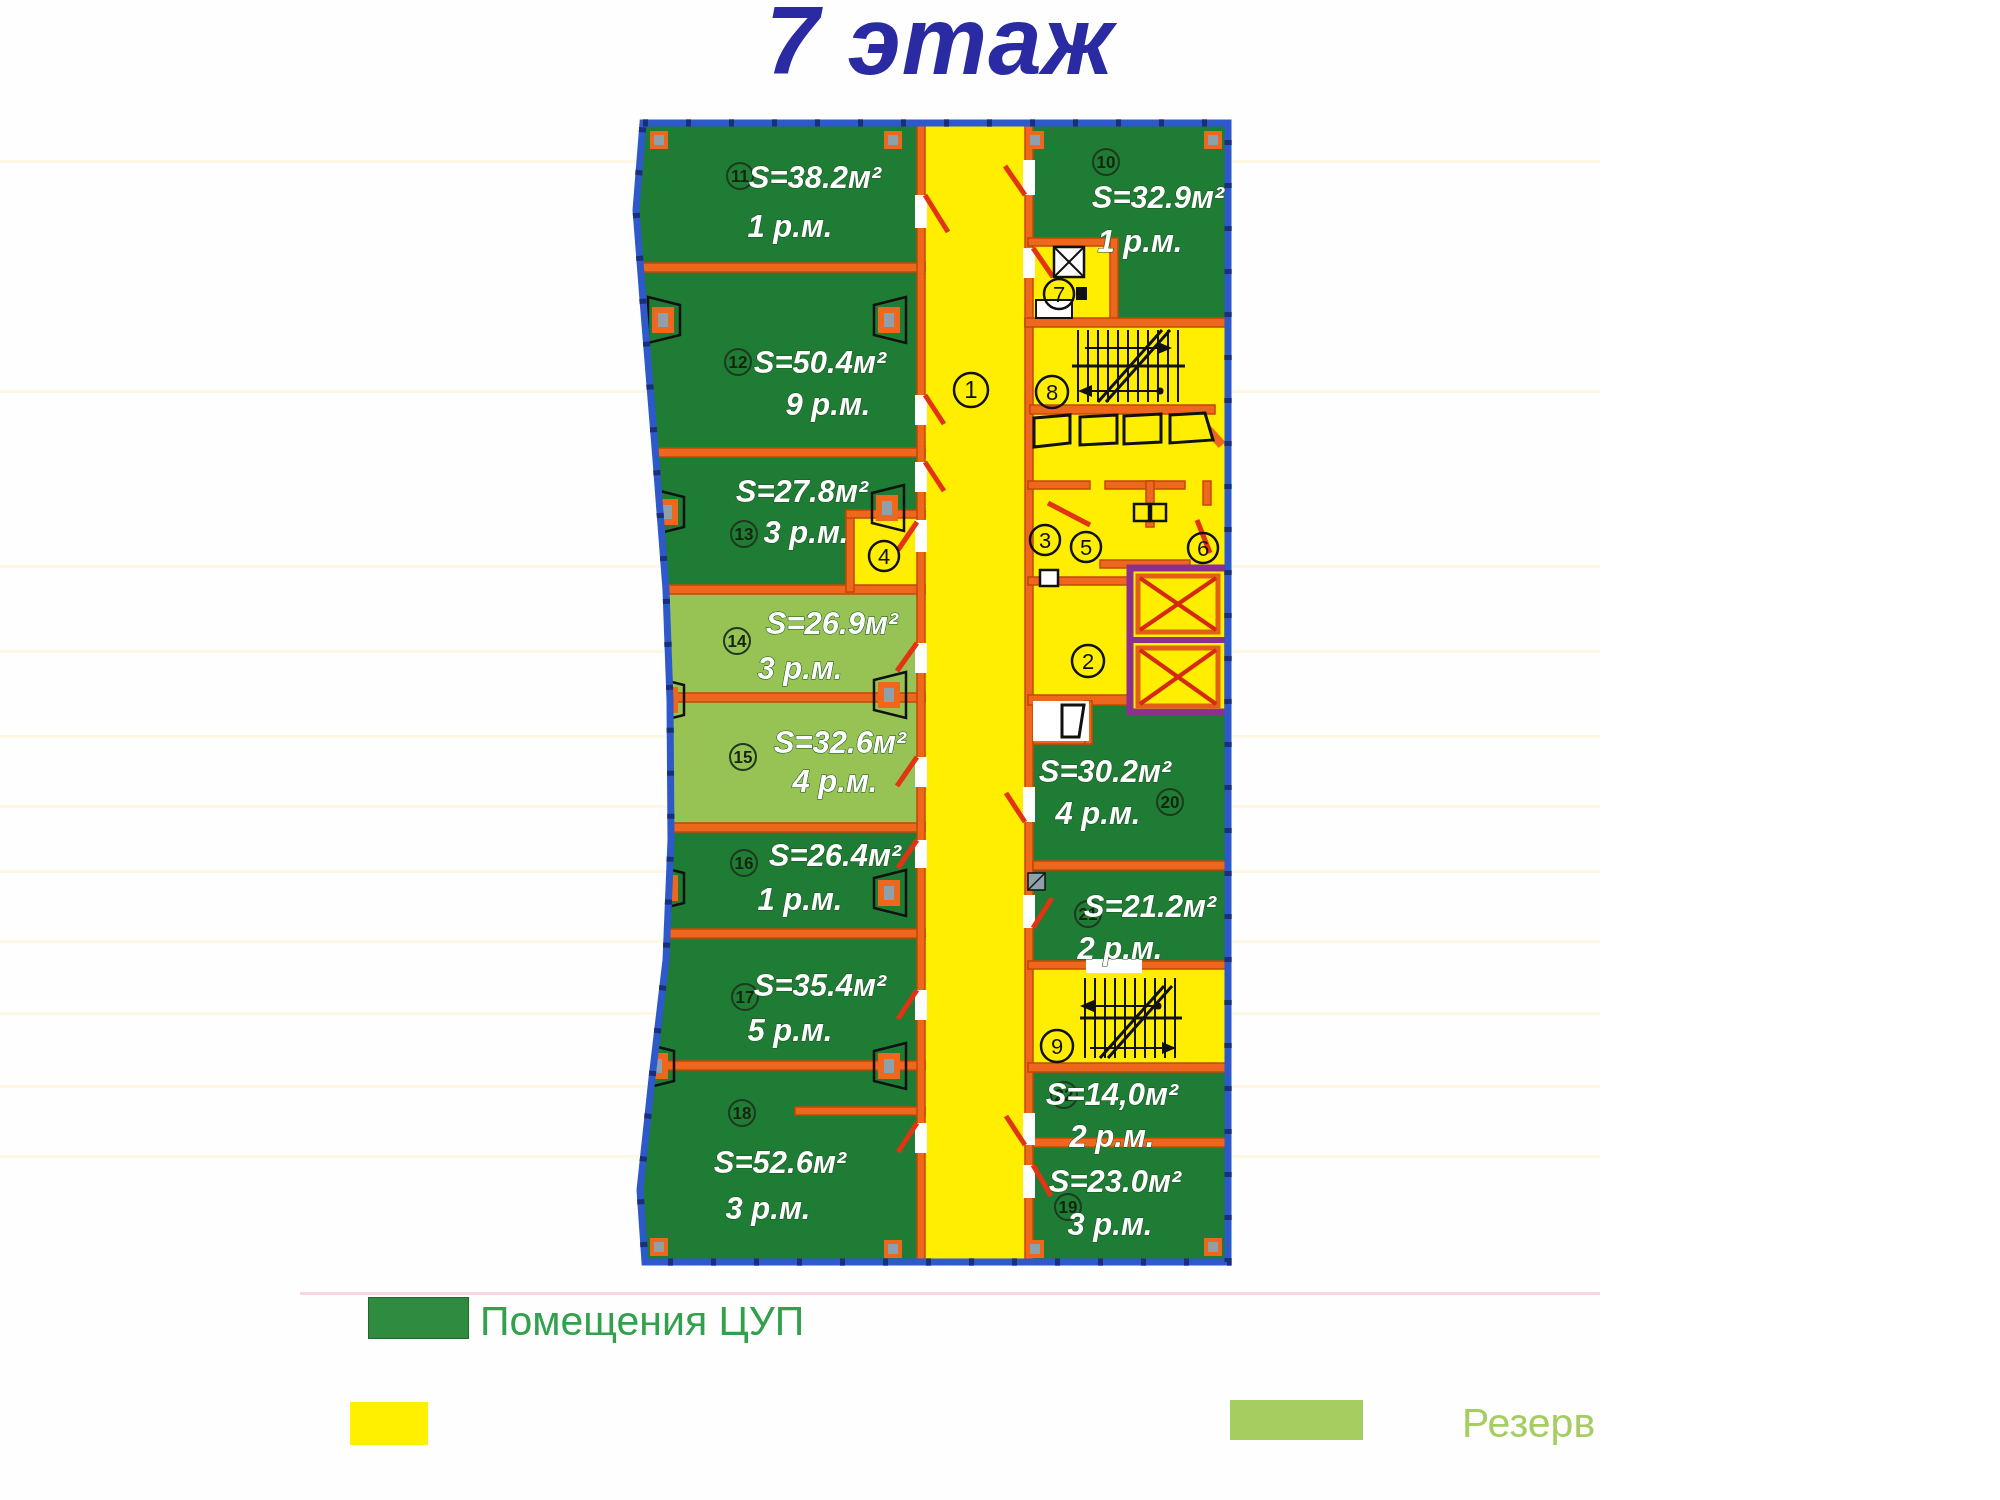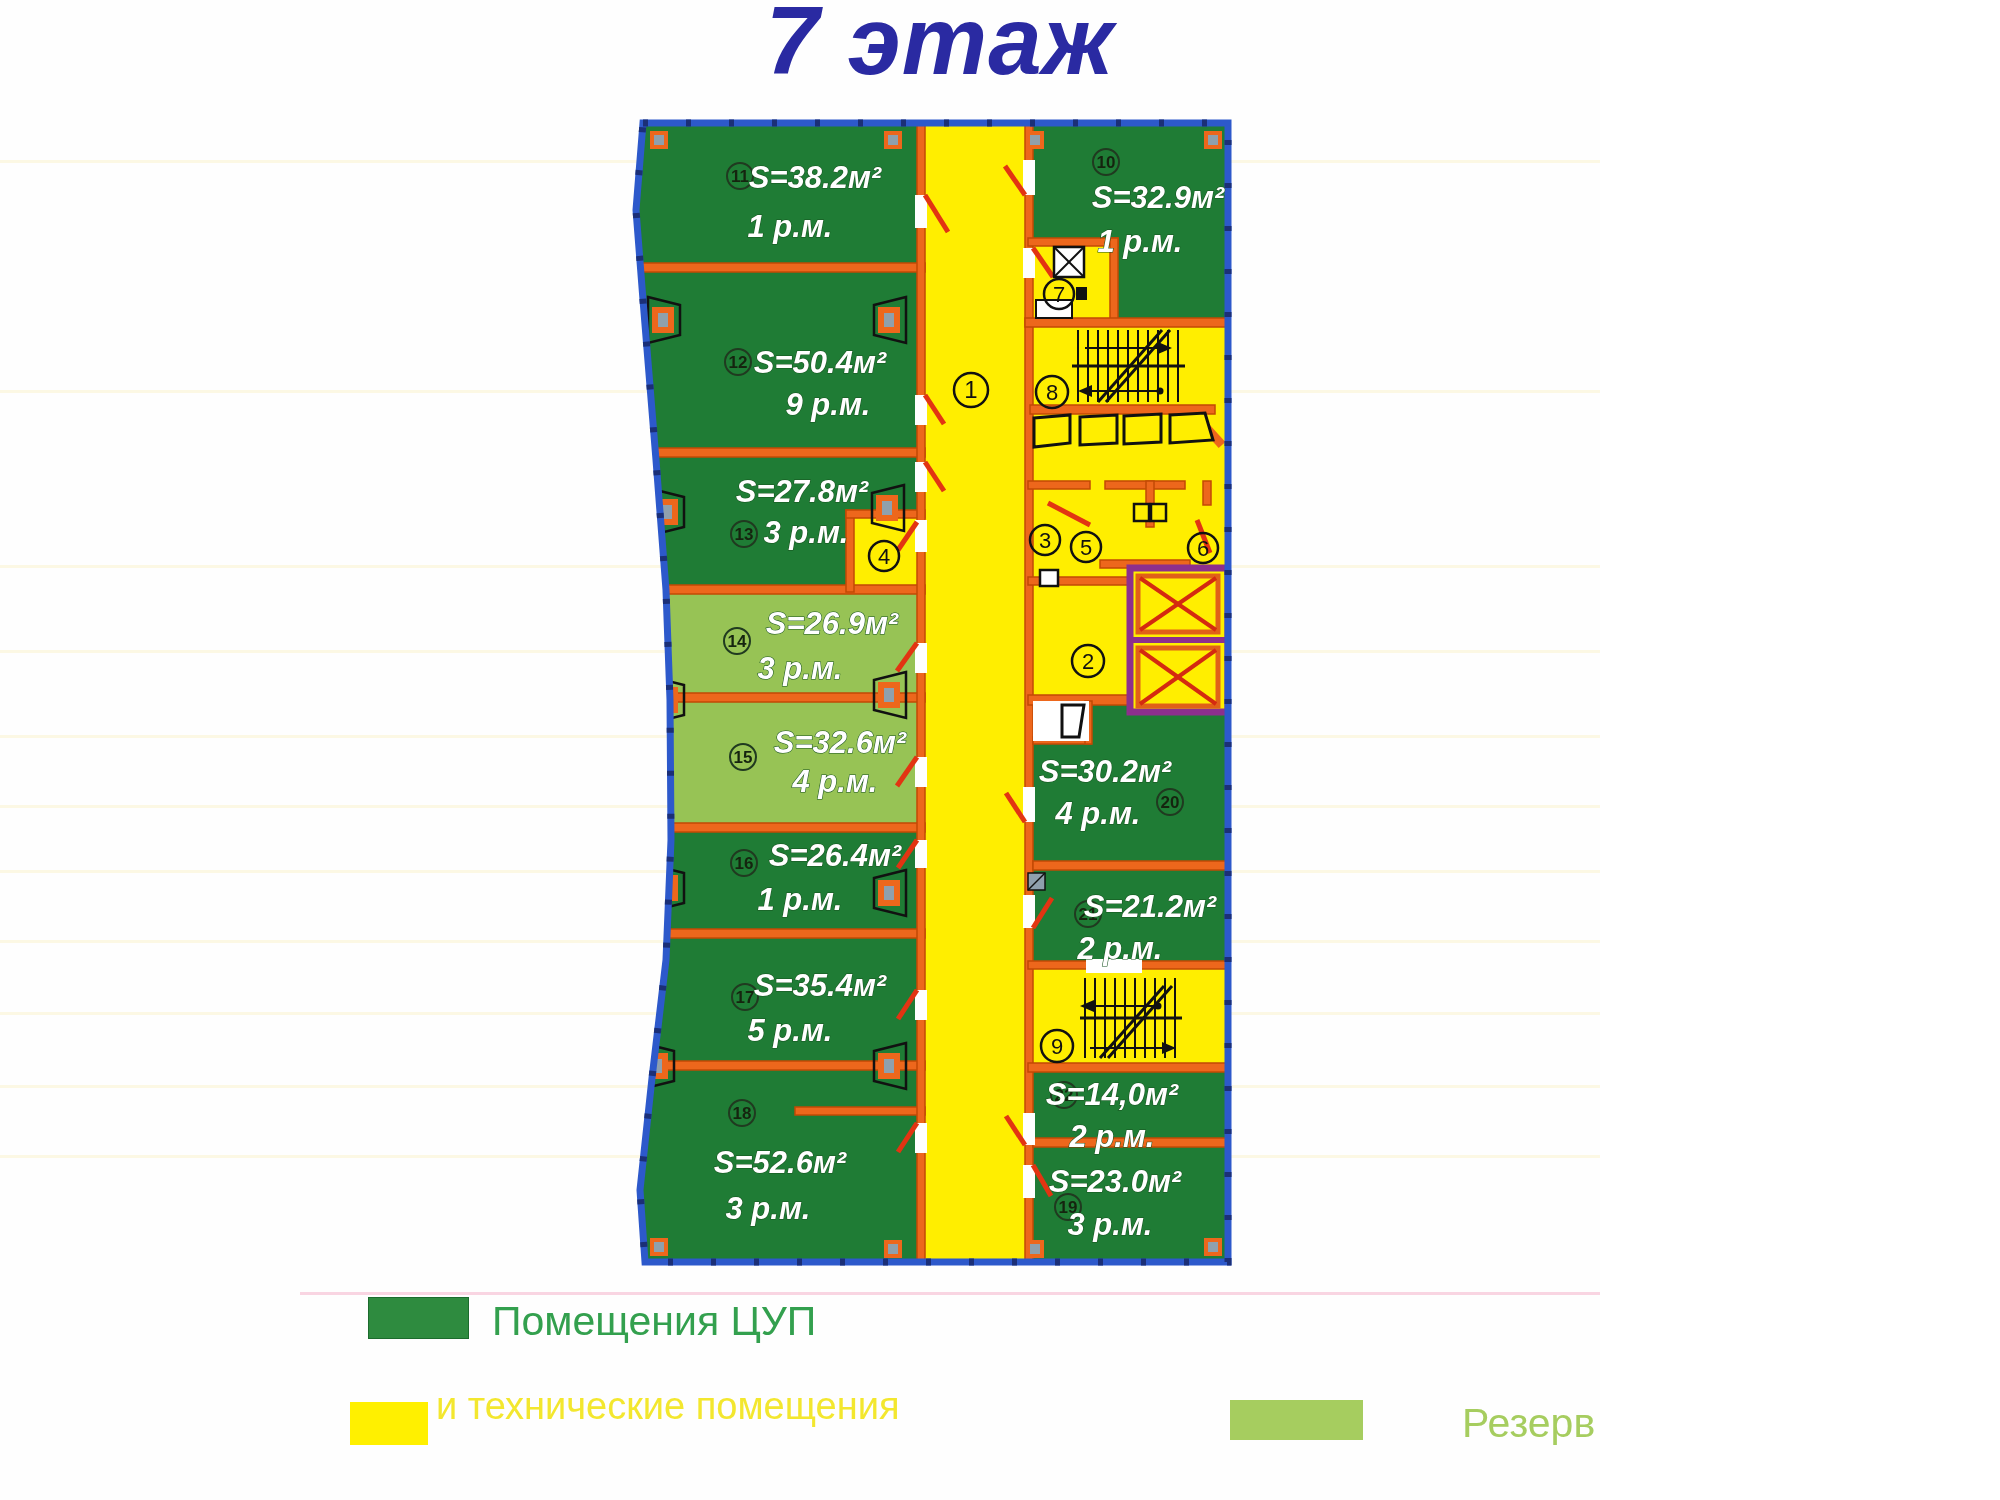--- a/index.html
+++ b/index.html
@@ -397,24 +397,23 @@
       </g>
       <g>
         <circle cx="1057" cy="1046" r="16" fill="none" stroke="#111" stroke-width="2.5"></circle>
         <text class="znum" x="1057" y="1054">9</text>
       </g>
     </g>
   </svg>
 
   <div>
     <div class="legend-swatch" style="left:368px;top:1297px;width:99px;height:40px;background:#2e8b3f;border:1px solid #1c6b2d"></div>
-    <div class="legend-label" style="left:492px;top:1298px;font-size:41px;color:#33a04e">Помещения ЦУП</div>
+    <div class="legend-label" style="left:480px;top:1298px;font-size:41px;color:#33a04e">Помещения ЦУП</div>
 
     <div class="legend-swatch" style="left:350px;top:1402px;width:78px;height:43px;background:#fff000"></div>
     <div class="legend-label" style="left:436px;top:1384px;font-size:38px;line-height:44px;color:#f3e72e">
-      <div>и технические помещения</div>
     </div>
 
     <div class="legend-swatch" style="left:1230px;top:1400px;width:133px;height:40px;background:#a6cd5f"></div>
     <div class="legend-label" style="left:1462px;top:1400px;font-size:41px;color:#a6cd5f">Резерв</div>
   </div>
 
 </div>
 
 </body></html>

